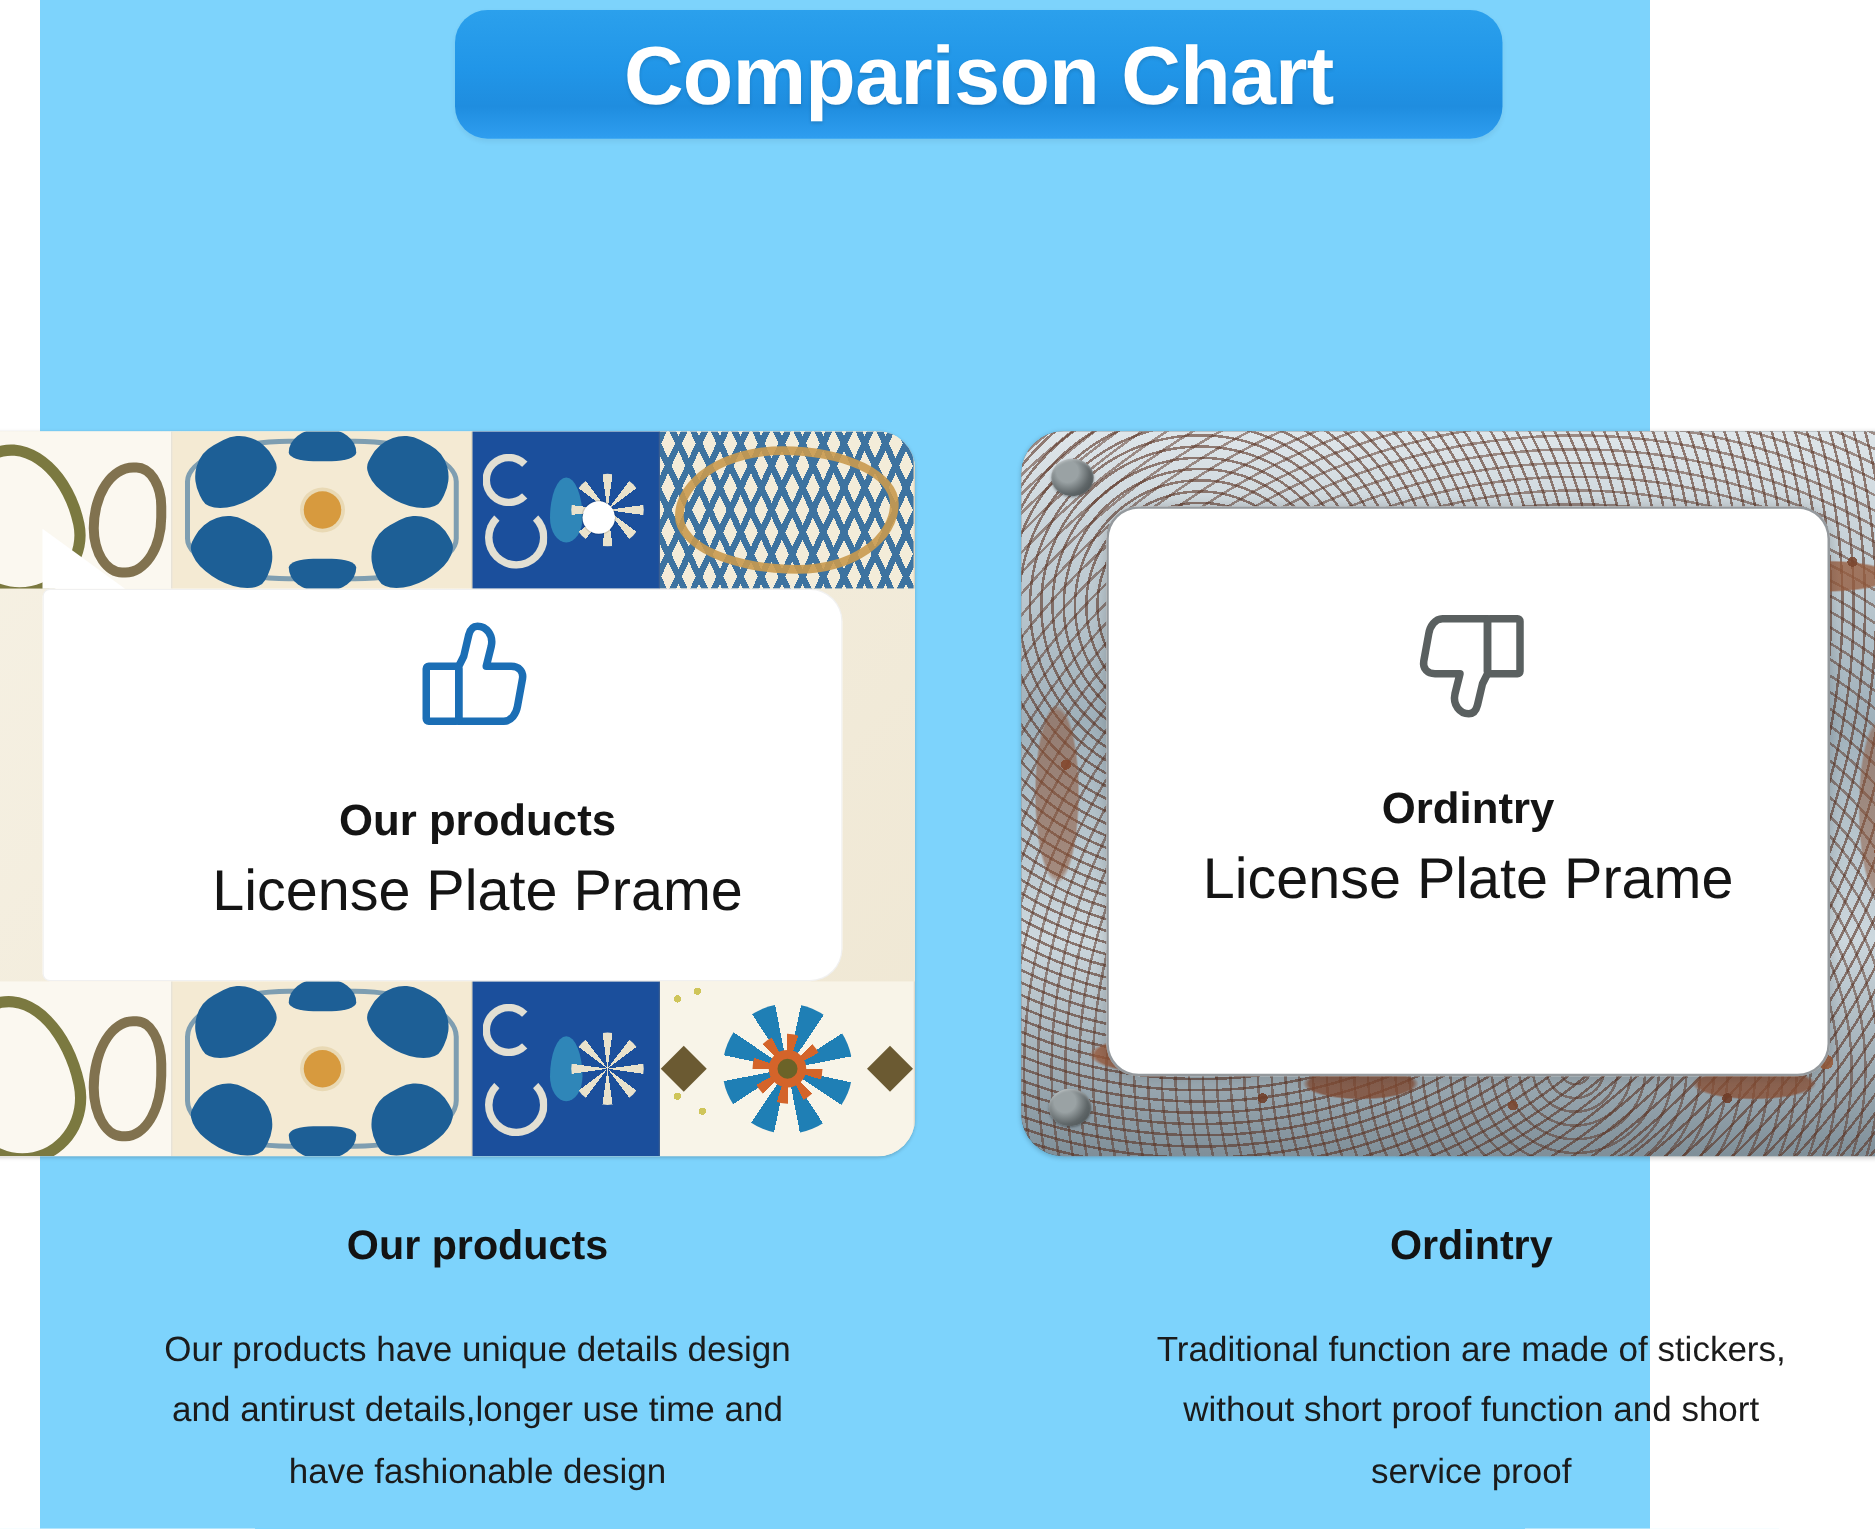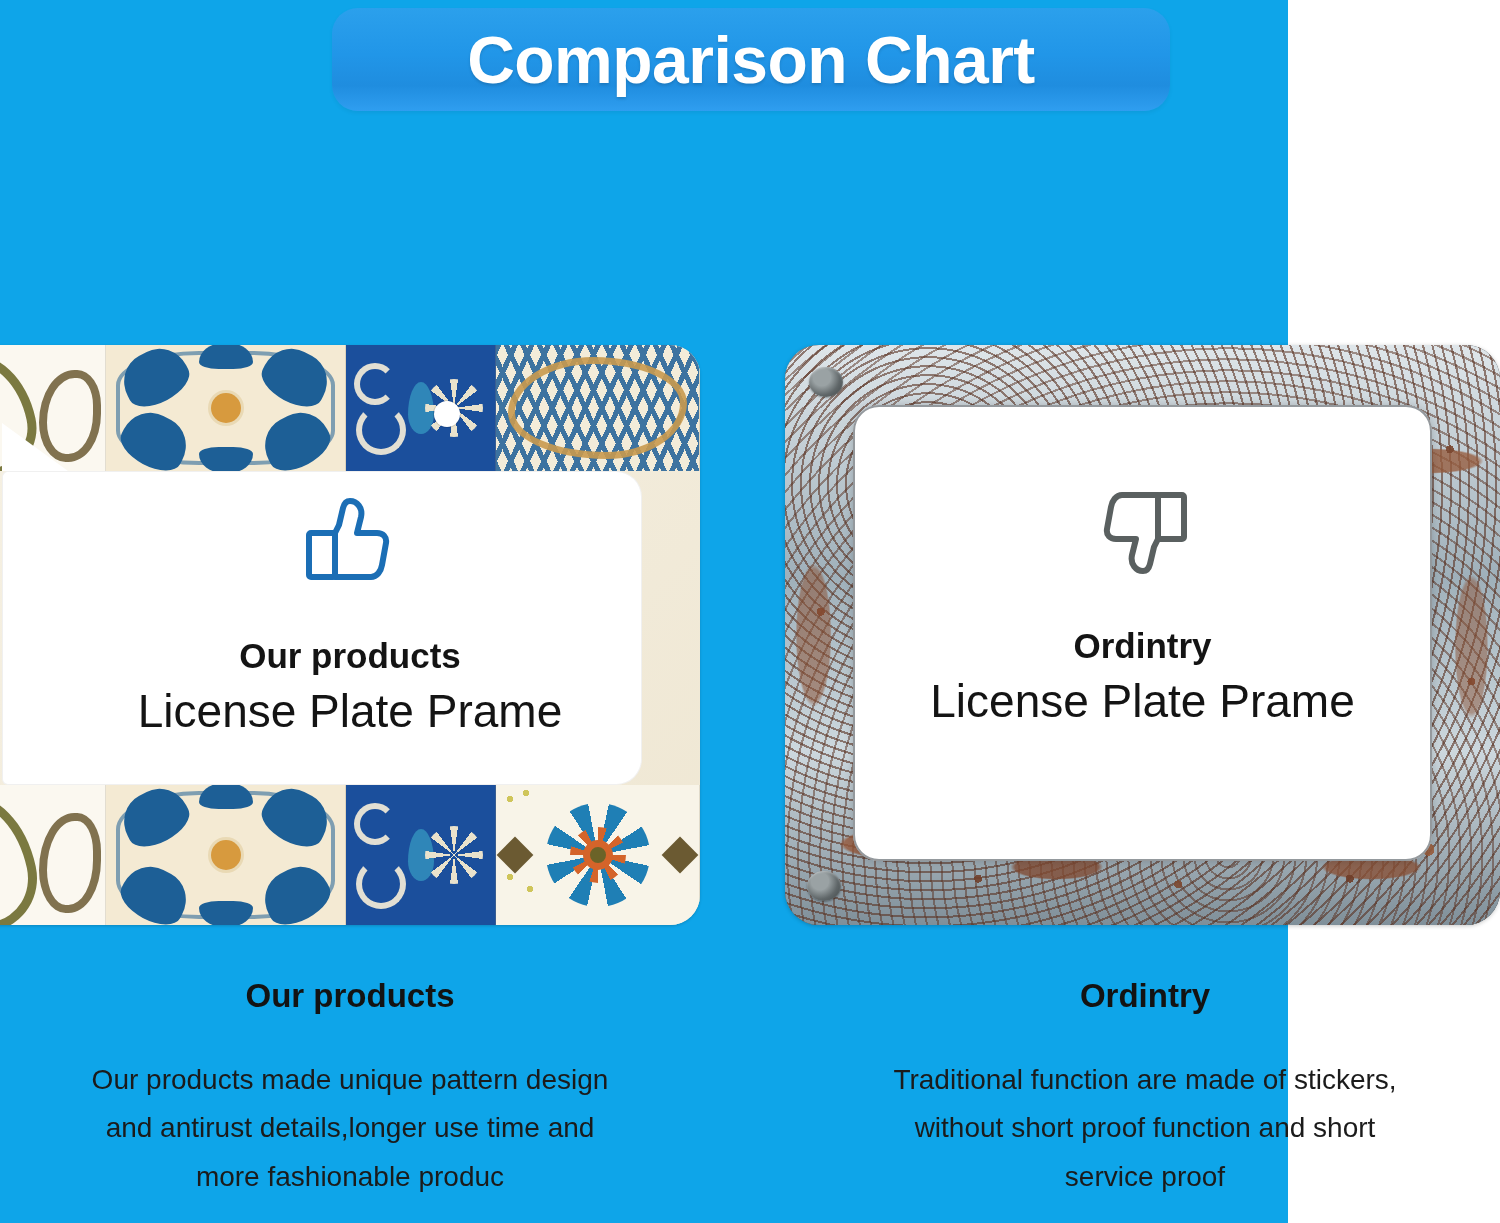--- a/index.html
+++ b/index.html
@@ -10,21 +10,22 @@
     height: 1223px;
     background: #ffffff;
     font-family: "Liberation Sans", sans-serif;
     overflow: hidden;
   }
 
   #page {
     position: relative;
     width: 1288px;
     height: 1223px;
-    background: #0ea5e9;
+    background: #7dd3fc;
+    margin-left: 32px;
   }
 
   
   .banner {
     position: absolute;
     left: 332px;
     top: 8px;
     width: 838px;
     height: 103px;
     border-radius: 26px;
@@ -550,23 +551,23 @@
         </span>
         <div class="overlay-title">Ordintry</div>
         <div class="overlay-sub">License Plate Prame</div>
       </div>
     </div>
   </div>
 
   <div class="detail detail-left">
     <div class="detail-heading">Our products</div>
     <div class="detail-body">
-      <span>Our products made unique pattern design</span>
+      <span>Our products have unique details design</span>
       <span>and antirust details,longer use time and</span>
-      <span>more fashionable produc</span>
+      <span>have fashionable design</span>
     </div>
   </div>
 
   <div class="detail detail-right">
     <div class="detail-heading">Ordintry</div>
     <div class="detail-body">
       <span>Traditional function are made of stickers,</span>
       <span>without short proof function and short</span>
       <span>service proof</span>
     </div>

